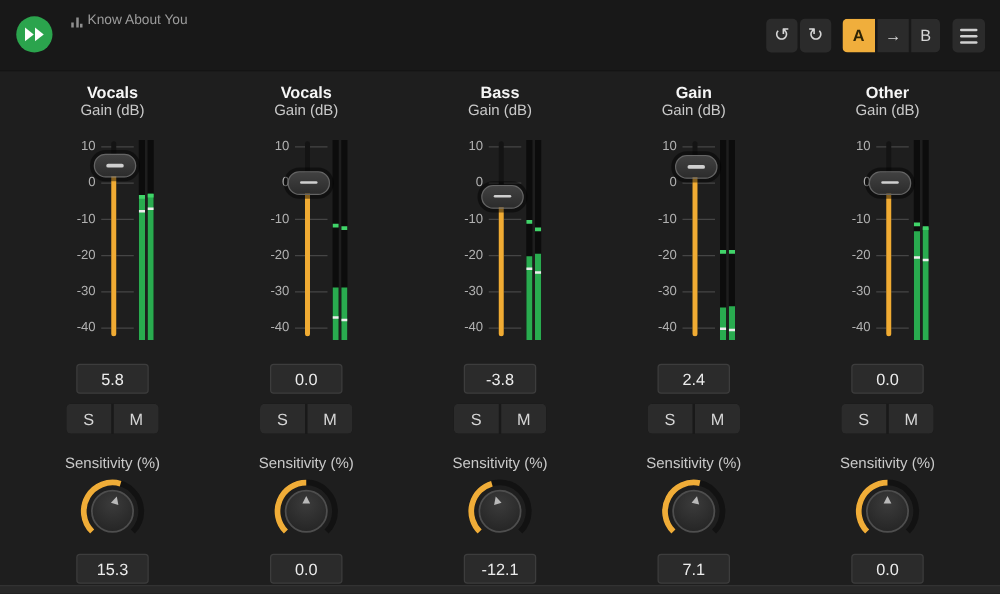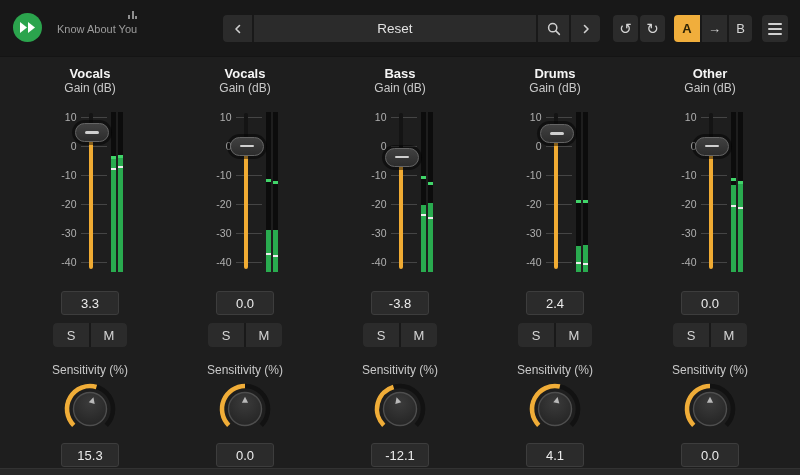--- a/index.html
+++ b/index.html
@@ -10,21 +10,21 @@
     color:#e8e8e8;
     position:relative;
   }
   
   .header { position:absolute; left:0; top:0; width:800px; height:57px;
             background:#181818; border-bottom:1px solid #141414; }
   .logo { position:absolute; left:13px; top:13px; width:29px; height:29px;
           border-radius:50%; background:#2ba44d; display:flex; align-items:center; justify-content:center; }
   .title-block { position:absolute; left:57px; top:9px; }
   .app-title { font-size:17px; font-weight:bold; color:#f4f4f4; line-height:20px; }
-  .subtitle-row { display:flex; align-items:flex-end; gap:4px; margin-top:1px;flex-direction:column; }
+  .subtitle-row { display:flex; align-items:flex-end; gap:4px; margin-top:1px; }
   .subtitle { font-size:11px; color:#9c9c9c; line-height:12px; }
   .mini-bars { display:flex; align-items:flex-end; gap:1.5px; height:9px; }
   .mini-bars i { display:block; width:2px; background:#8f8f8f; }
   .mini-bars i:nth-child(1){height:4px;} .mini-bars i:nth-child(2){height:8px;} .mini-bars i:nth-child(3){height:3px;}
 
   .preset-bar { position:absolute; left:223px; top:15px; width:377px; height:27px;
                 display:flex; background:#191919; border-radius:4px; overflow:hidden; }
   .pb-seg { background:#2b2b2b; display:flex; align-items:center; justify-content:center; cursor:pointer; }
   .pb-prev { width:29px; margin-right:2px; }
   .pb-name { flex:1; font-size:13.5px; color:#e2e2e2; }
@@ -99,39 +99,20 @@
     <div class="subtitle-row">
       <span class="mini-bars">
           <i></i>
           <i></i>
           <i></i>
         </span>
       <span class="subtitle">Know About You</span>
     </div>
   </div>
 
-  <div class="preset-bar">
-    <div class="pb-seg pb-prev">
-      <svg width="12" height="12" viewBox="0 0 12 12">
-        <polyline points="7.5,2.5 4,6 7.5,9.5" fill="none" stroke="#cfcfcf" stroke-width="1.6" stroke-linecap="round" stroke-linejoin="round"></polyline>
-      </svg>
-    </div>
-    <div class="pb-seg pb-name">Reset</div>
-    <div class="pb-seg pb-search">
-      <svg width="16" height="16" viewBox="0 0 16 16">
-        <circle cx="6.7" cy="6.7" r="4.1" fill="none" stroke="#cfcfcf" stroke-width="1.5"></circle>
-        <line x1="9.9" y1="9.9" x2="13.4" y2="13.4" stroke="#cfcfcf" stroke-width="1.5" stroke-linecap="round"></line>
-      </svg>
-    </div>
-    <div class="pb-seg pb-next">
-      <svg width="12" height="12" viewBox="0 0 12 12">
-        <polyline points="4.5,2.5 8,6 4.5,9.5" fill="none" stroke="#cfcfcf" stroke-width="1.6" stroke-linecap="round" stroke-linejoin="round"></polyline>
-      </svg>
-    </div>
-  </div>
 
   <div class="hbtn undo">
     <span>↺</span>
   </div>
   <div class="hbtn redo">
     <span>↻</span>
   </div>
 
   <div class="ab-group">
     <div class="ab-seg ab-a">A</div>
@@ -176,21 +157,21 @@
         <div class="meter-bar r">
             <div class="m-fill" style="top: 42.7px; height: 117.3px;"></div>
             <div class="m-marker" style="top: 54.3px; height: 2px;"></div>
             <div class="m-peak" style="top: 42.7px; height: 3px;"></div>
           </div>
       </div>
       <div class="fader-handle" style="top: 14.16px;">
           <i></i>
         </div>
     </div>
-    <div class="value-box gain-box">3.3</div>
+    <div class="value-box gain-box">5.8</div>
     <div class="sm-group">
       <div class="sm-btn sm-s">S</div>
       <div class="sm-btn sm-m">M</div>
     </div>
     <div class="sens-label">Sensitivity (%)</div>
     <div class="knob"><svg width="56" height="56" viewBox="0 0 56 56">
     <defs>
             <radialGradient id="kg0" cx="50%" cy="32%" r="75%">
       <stop offset="0%" stop-color="#3b3b3b"></stop>
               <stop offset="100%" stop-color="#232323"></stop>
@@ -308,21 +289,21 @@
           </defs>
     <path d="M 11.74 44.26 A 23 23 0 1 1 44.26 44.26" fill="none" stroke="#121212" stroke-width="4.6"></path>
     <path d="M 11.74 44.26 A 23 23 0 0 1 21.53 5.93" fill="none" stroke="#f0ad38" stroke-width="4.6"></path>
     <circle cx="28" cy="28" r="16.5" fill="url(#kg2)" stroke="#4e4e4e" stroke-width="1.4"></circle>
     <polygon points="28,15.8 24.9,21.8 31.1,21.8" fill="#b9b9b9" transform="rotate(-16.3 28 28)"></polygon>
   </svg></div>
     <div class="value-box sens-box">-12.1</div>
   </div>
 
   <div class="strip">
-    <div class="ch-title">Drums</div>
+    <div class="ch-title">Gain</div>
     <div class="gain-label">Gain (dB)</div>
     <div class="fader-area">
         <div class="tick-line" style="top: 153px;"></div>
         <div class="tick-label" style="top: 146.5px;">-40</div>
         <div class="tick-line" style="top: 124px;"></div>
         <div class="tick-label" style="top: 117.5px;">-30</div>
         <div class="tick-line" style="top: 95px;"></div>
         <div class="tick-label" style="top: 88.5px;">-20</div>
         <div class="tick-line" style="top: 66px;"></div>
         <div class="tick-label" style="top: 59.5px;">-10</div>
@@ -359,21 +340,21 @@
             <radialGradient id="kg3" cx="50%" cy="32%" r="75%">
       <stop offset="0%" stop-color="#3b3b3b"></stop>
               <stop offset="100%" stop-color="#232323"></stop>
     </radialGradient>
           </defs>
     <path d="M 11.74 44.26 A 23 23 0 1 1 44.26 44.26" fill="none" stroke="#121212" stroke-width="4.6"></path>
     <path d="M 11.74 44.26 A 23 23 0 0 1 32.84 5.52" fill="none" stroke="#f0ad38" stroke-width="4.6"></path>
     <circle cx="28" cy="28" r="16.5" fill="url(#kg3)" stroke="#4e4e4e" stroke-width="1.4"></circle>
     <polygon points="28,15.8 24.9,21.8 31.1,21.8" fill="#b9b9b9" transform="rotate(12.2 28 28)"></polygon>
   </svg></div>
-    <div class="value-box sens-box">4.1</div>
+    <div class="value-box sens-box">7.1</div>
   </div>
 
   <div class="strip">
     <div class="ch-title">Other</div>
     <div class="gain-label">Gain (dB)</div>
     <div class="fader-area">
         <div class="tick-line" style="top: 153px;"></div>
         <div class="tick-label" style="top: 146.5px;">-40</div>
         <div class="tick-line" style="top: 124px;"></div>
         <div class="tick-label" style="top: 117.5px;">-30</div>

